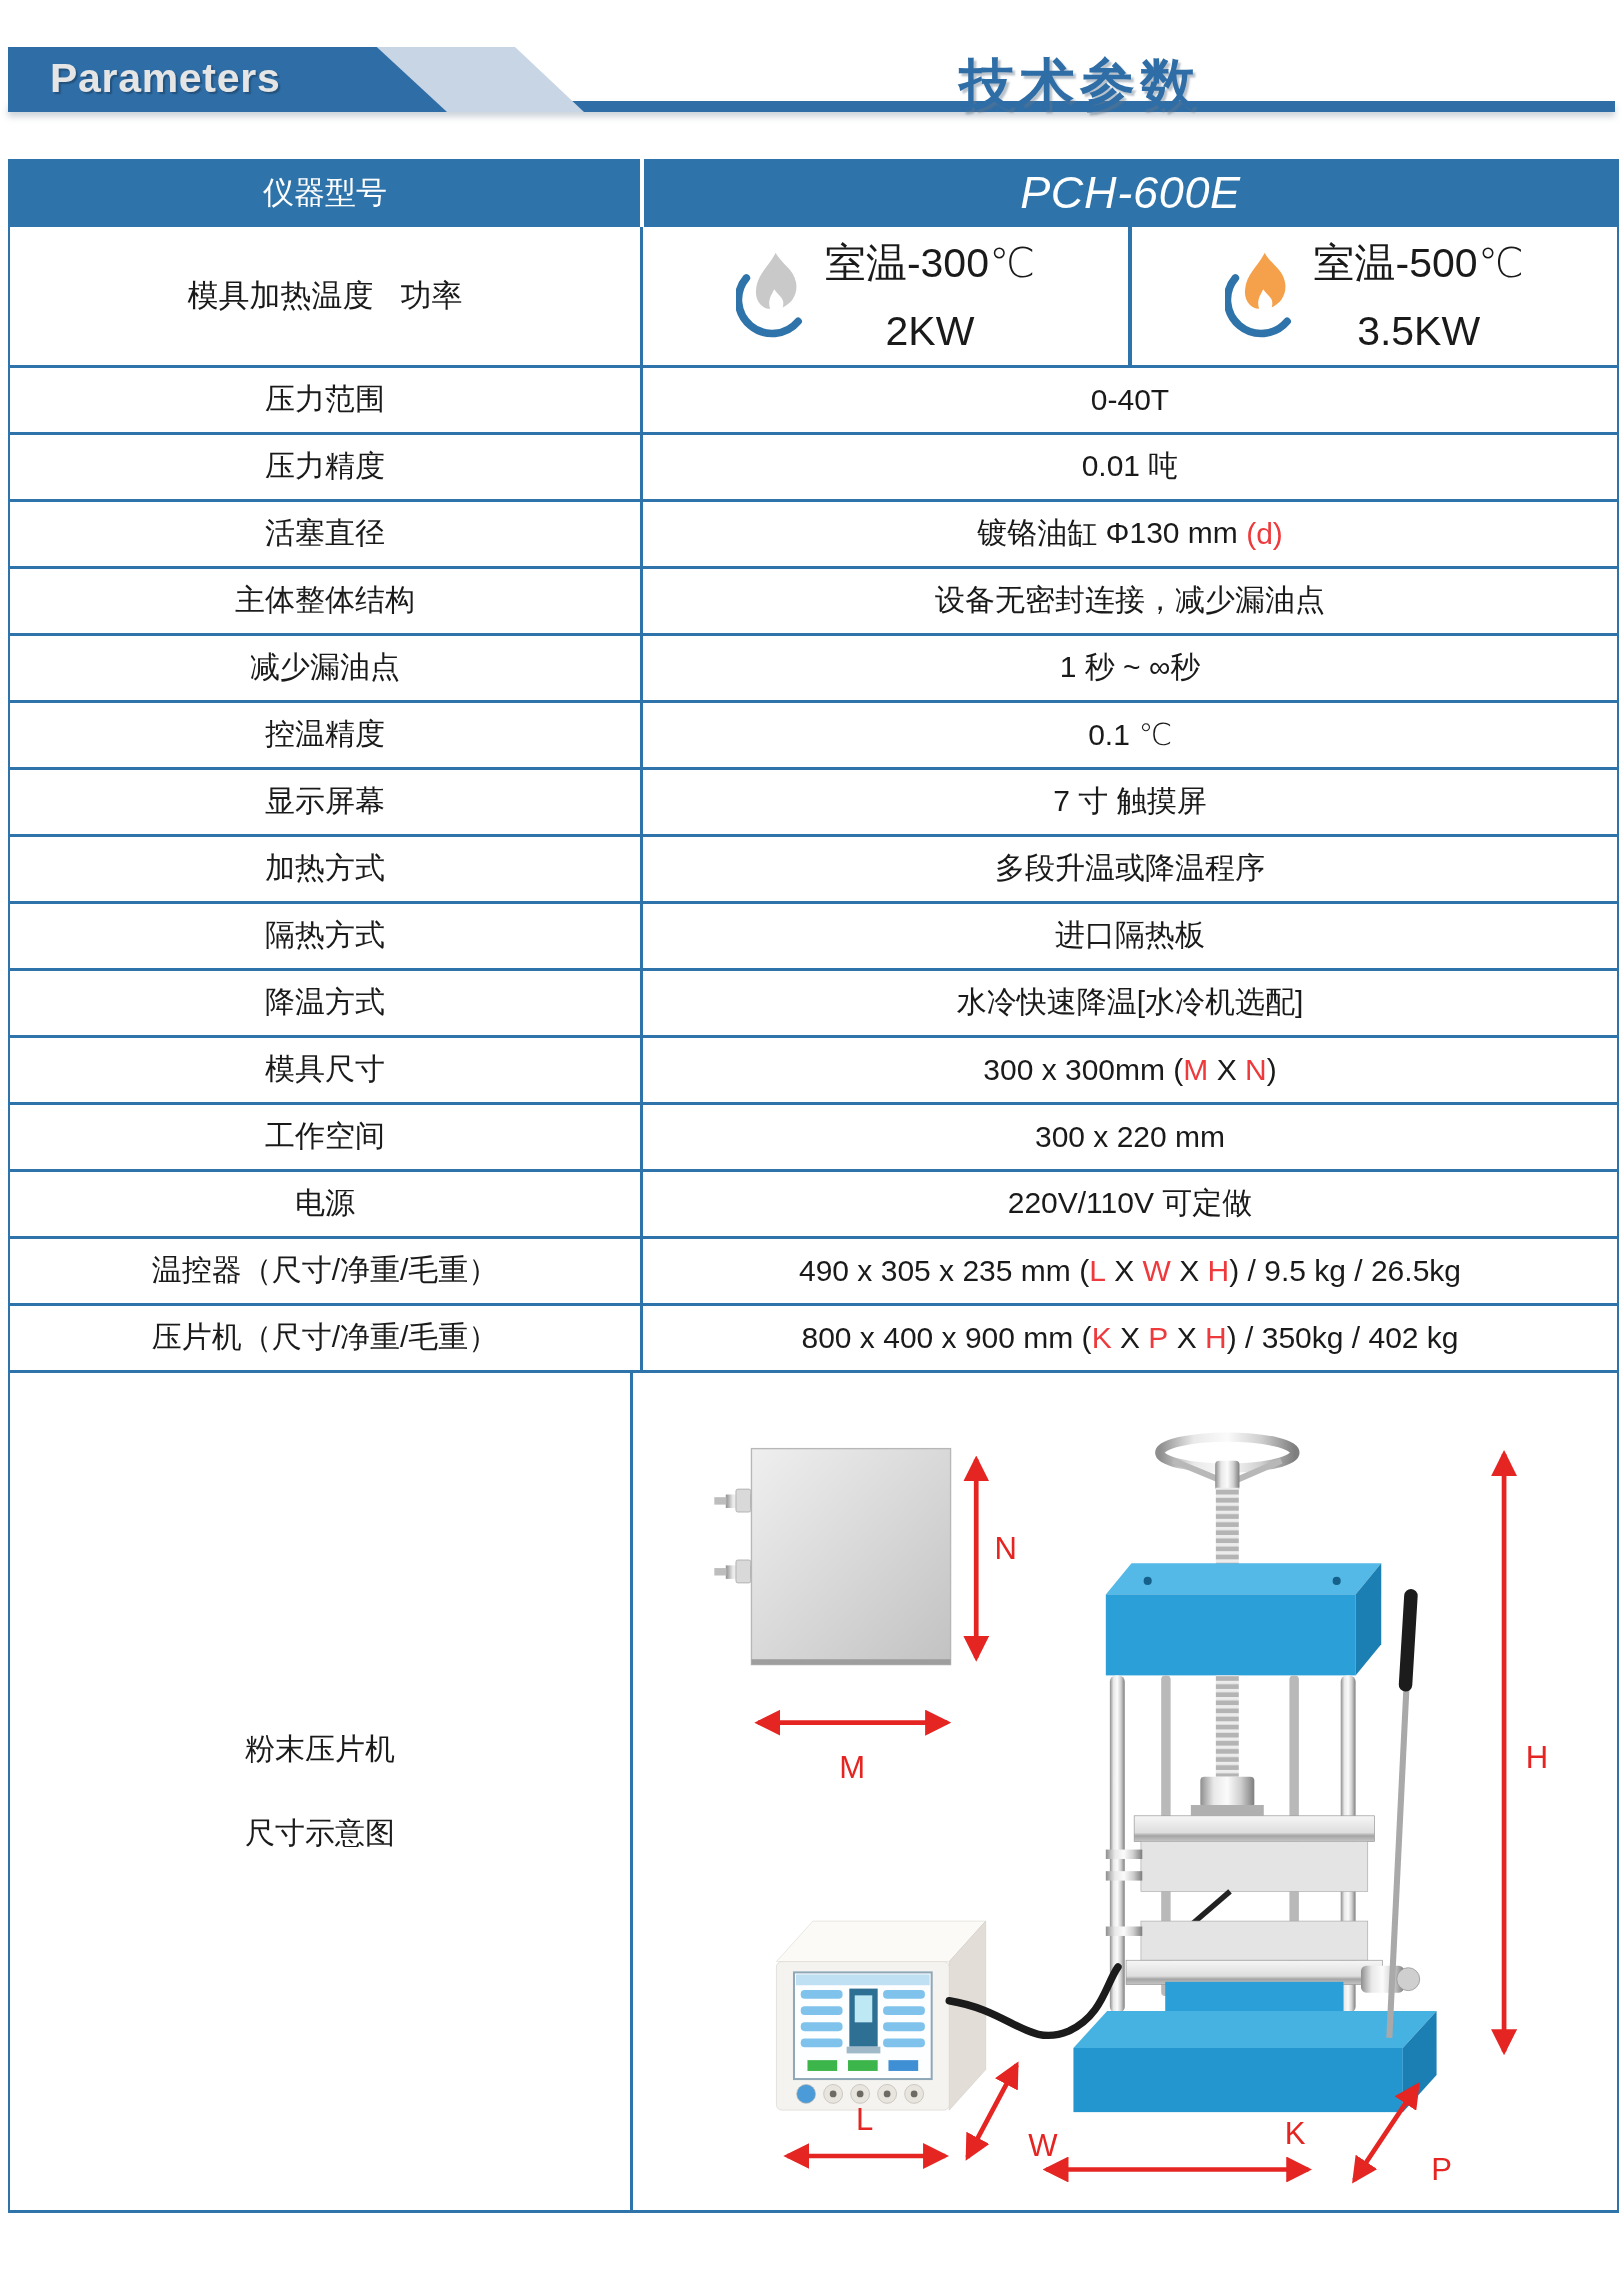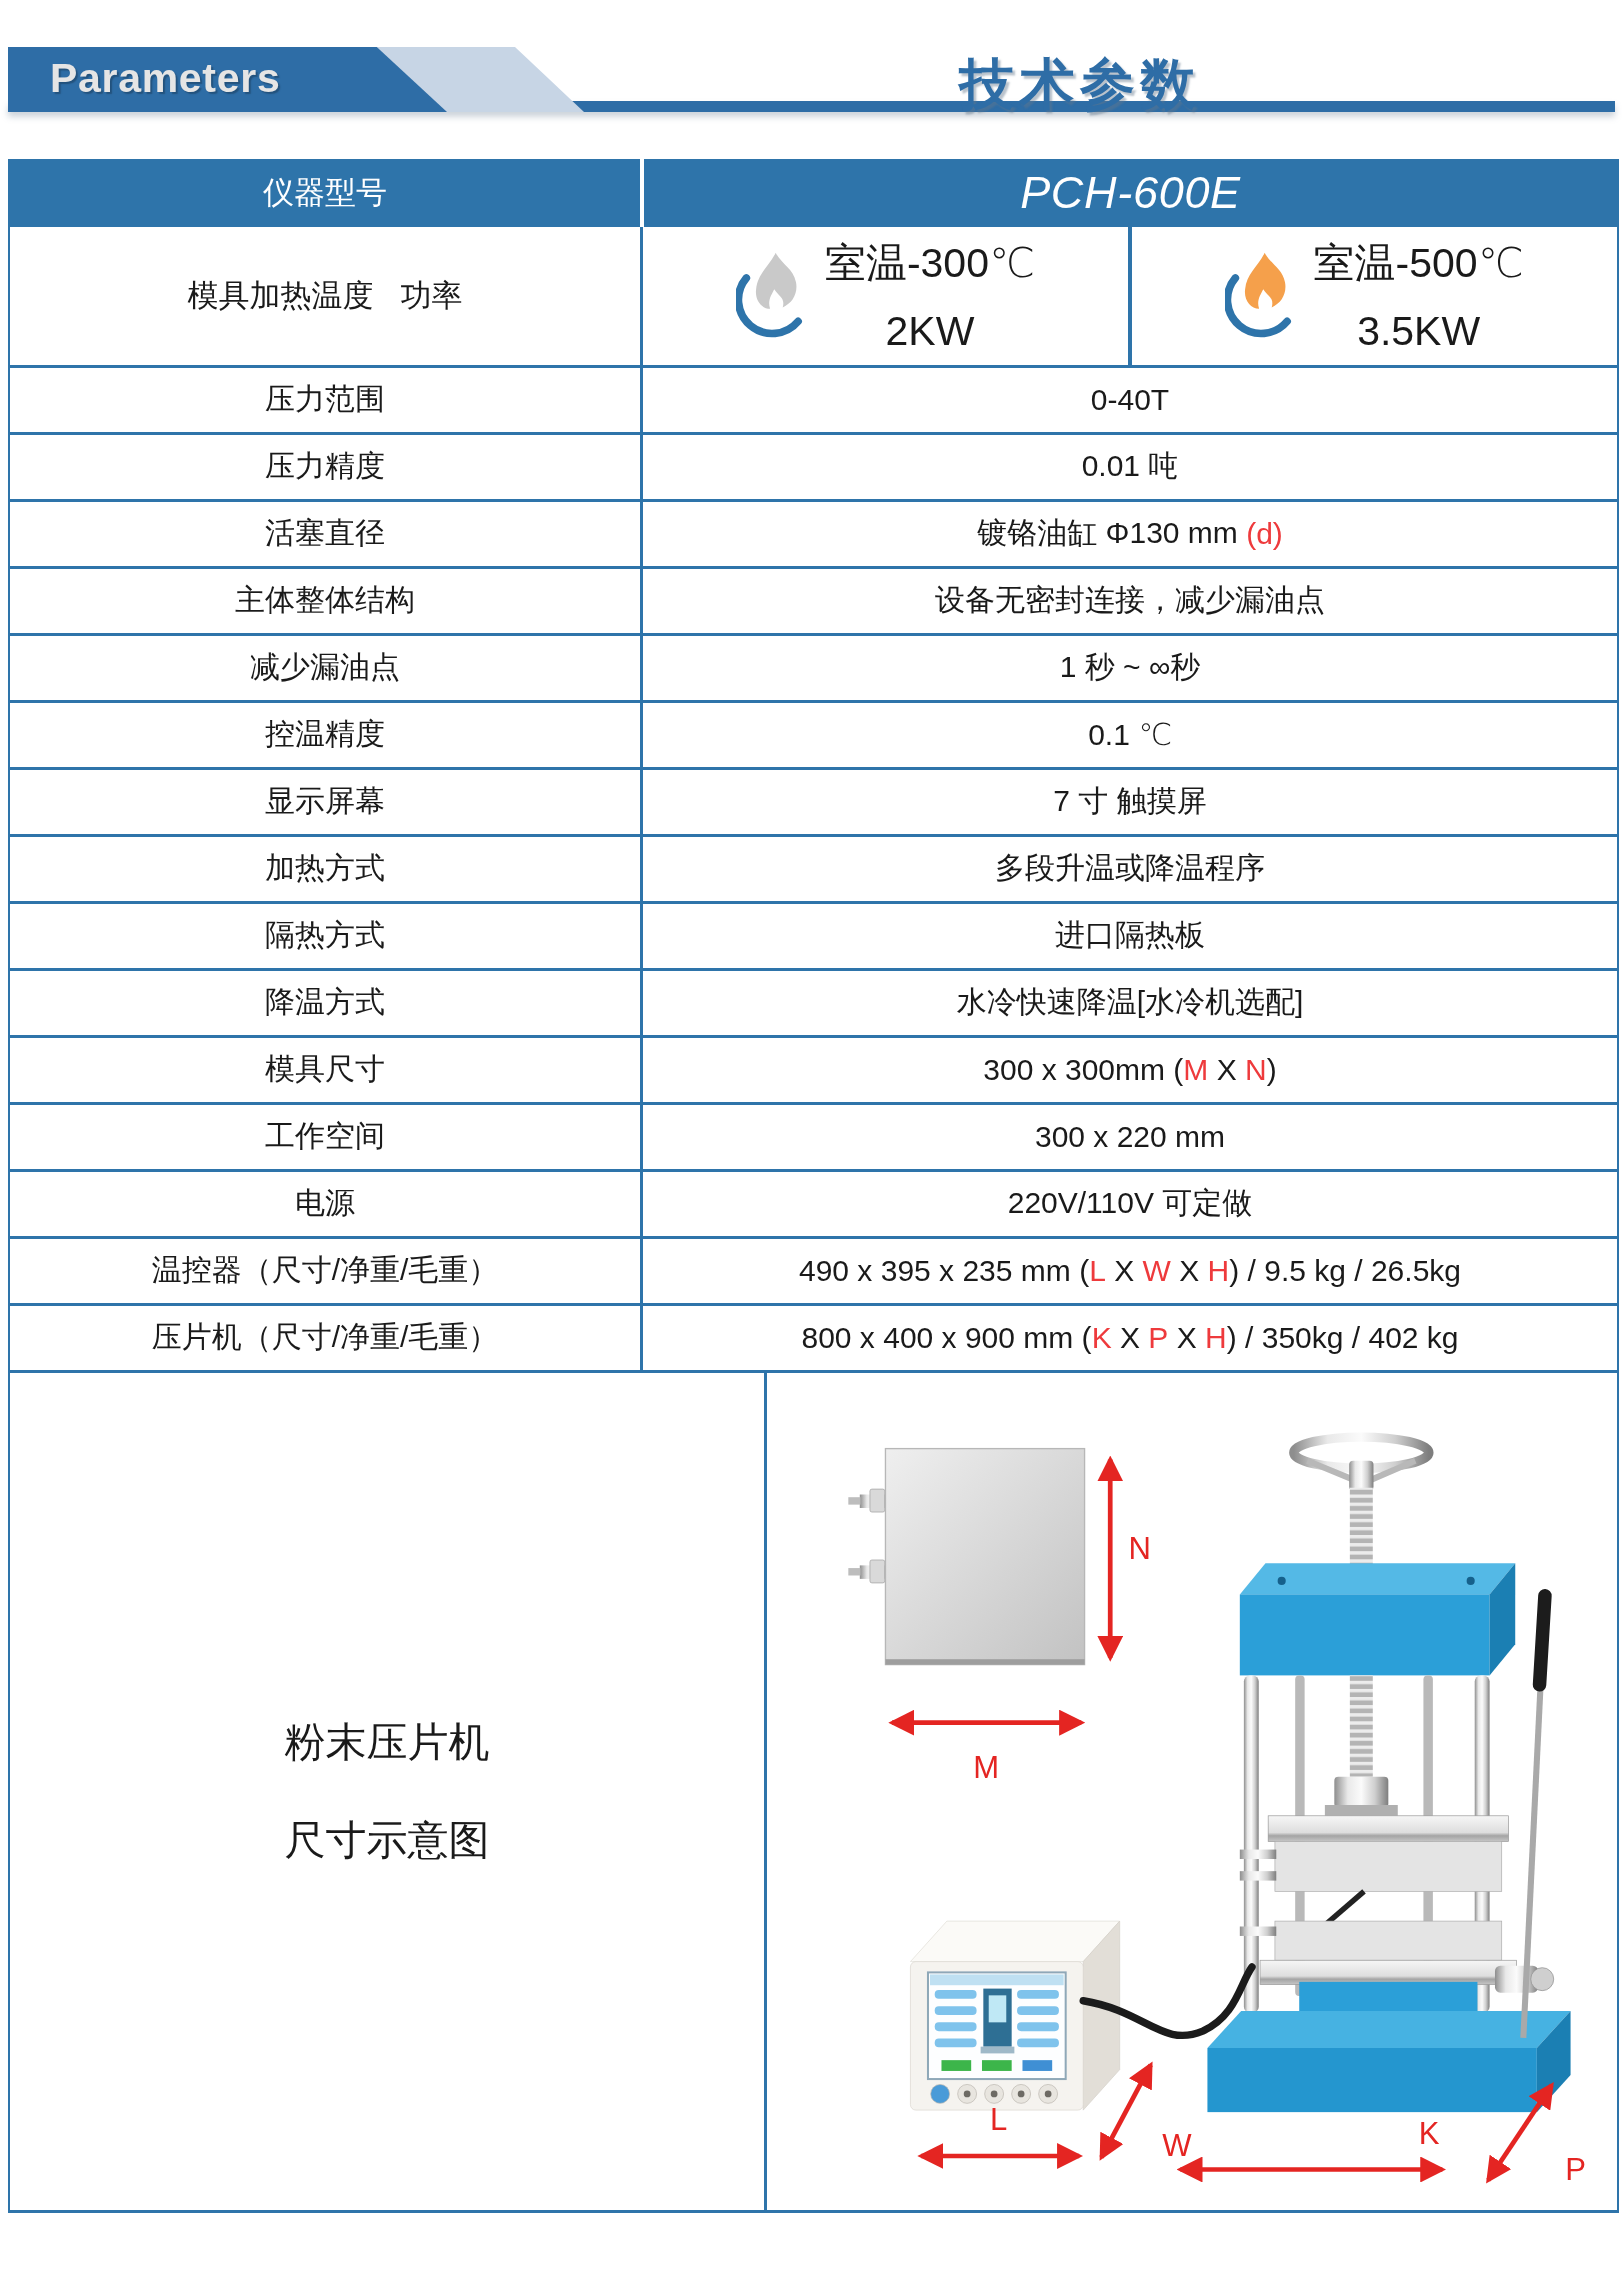--- a/index.html
+++ b/index.html
@@ -38,22 +38,22 @@
   .htext { display:flex; flex-direction:column; align-items:center; gap:17.6px; font-size:41px; font-weight:300; }
 
   .trow { display:flex; height:64px; border-top:3.4px solid #2e74aa; }
   .tlabel { width:630px; display:flex; align-items:center; justify-content:center;
             font-size:30px; font-weight:300; }
   .tvalue { flex:1; border-left:3.4px solid #2e74aa; display:flex; align-items:center; justify-content:center;
             font-size:30px; font-weight:300; white-space:pre; }
   .red { color:#ee3a3c; }
 
   .diag-row { display:flex; height:837px; border-top:3.4px solid #2e74aa; }
-  .dlabel { width:754px; display:flex; flex-direction:column; align-items:center; justify-content:center;
-            gap:43px; font-size:41px; font-weight:300; }
+  .dlabel { width:620px; display:flex; flex-direction:column; align-items:center; justify-content:center;
+            gap:43px; font-size:30px; font-weight:300; }
   .dcell { flex:1; border-left:3.4px solid #2e74aa; position:relative; }
   .dcell svg { position:absolute; left:0; top:0; }
 
   .dim-label { font-size:46px; fill:#e42522; font-family:"Liberation Sans","DejaVu Sans",sans-serif; }
 </style>
 </head>
 <body>
 
 <div class="page">
 
@@ -152,21 +152,21 @@
         <div class="trow">
           <div class="tlabel">工作空间</div>
           <div class="tvalue"><span>300 x 220 mm</span></div>
         </div>
         <div class="trow">
           <div class="tlabel">电源</div>
           <div class="tvalue"><span>220V/110V 可定做</span></div>
         </div>
         <div class="trow">
           <div class="tlabel">温控器（尺寸/净重/毛重）</div>
-          <div class="tvalue"><span>490 x 395 x 235 mm (</span><span class="red">L</span><span> X </span><span class="red">W</span><span> X </span><span class="red">H</span><span>) / 9.5 kg / 26.5kg</span></div>
+          <div class="tvalue"><span>490 x 305 x 235 mm (</span><span class="red">L</span><span> X </span><span class="red">W</span><span> X </span><span class="red">H</span><span>) / 9.5 kg / 26.5kg</span></div>
         </div>
         <div class="trow">
           <div class="tlabel">压片机（尺寸/净重/毛重）</div>
           <div class="tvalue"><span>800 x 400 x 900 mm (</span><span class="red">K</span><span> X </span><span class="red">P</span><span> X </span><span class="red">H</span><span>) / 350kg / 402 kg</span></div>
         </div>
       </div>
 
     <div class="diag-row">
       <div class="dlabel">
         <div>粉末压片机</div>

